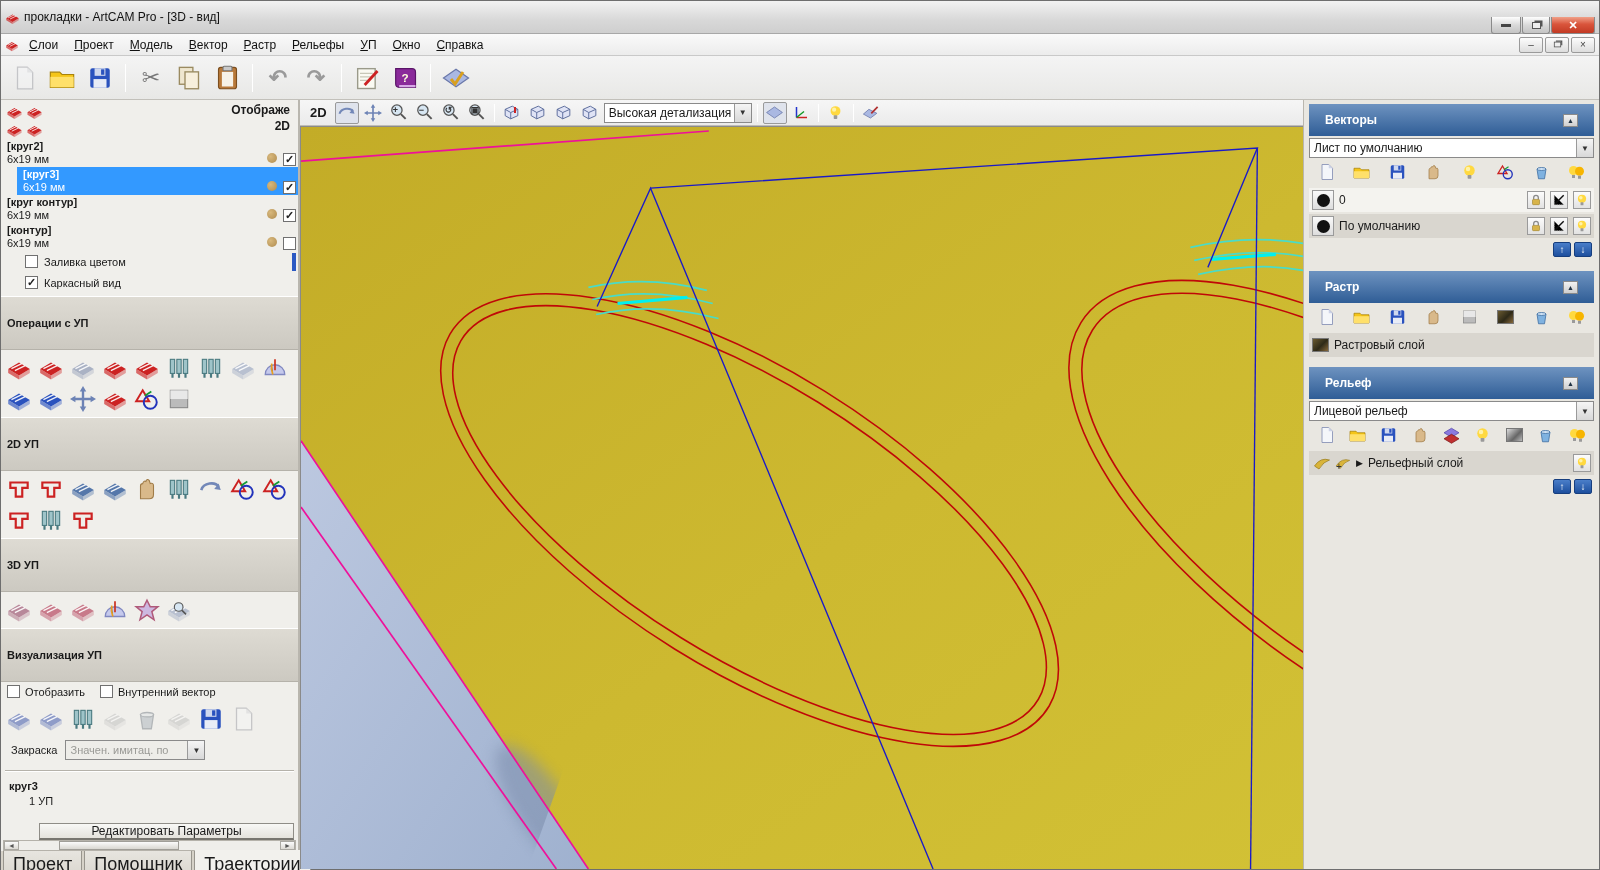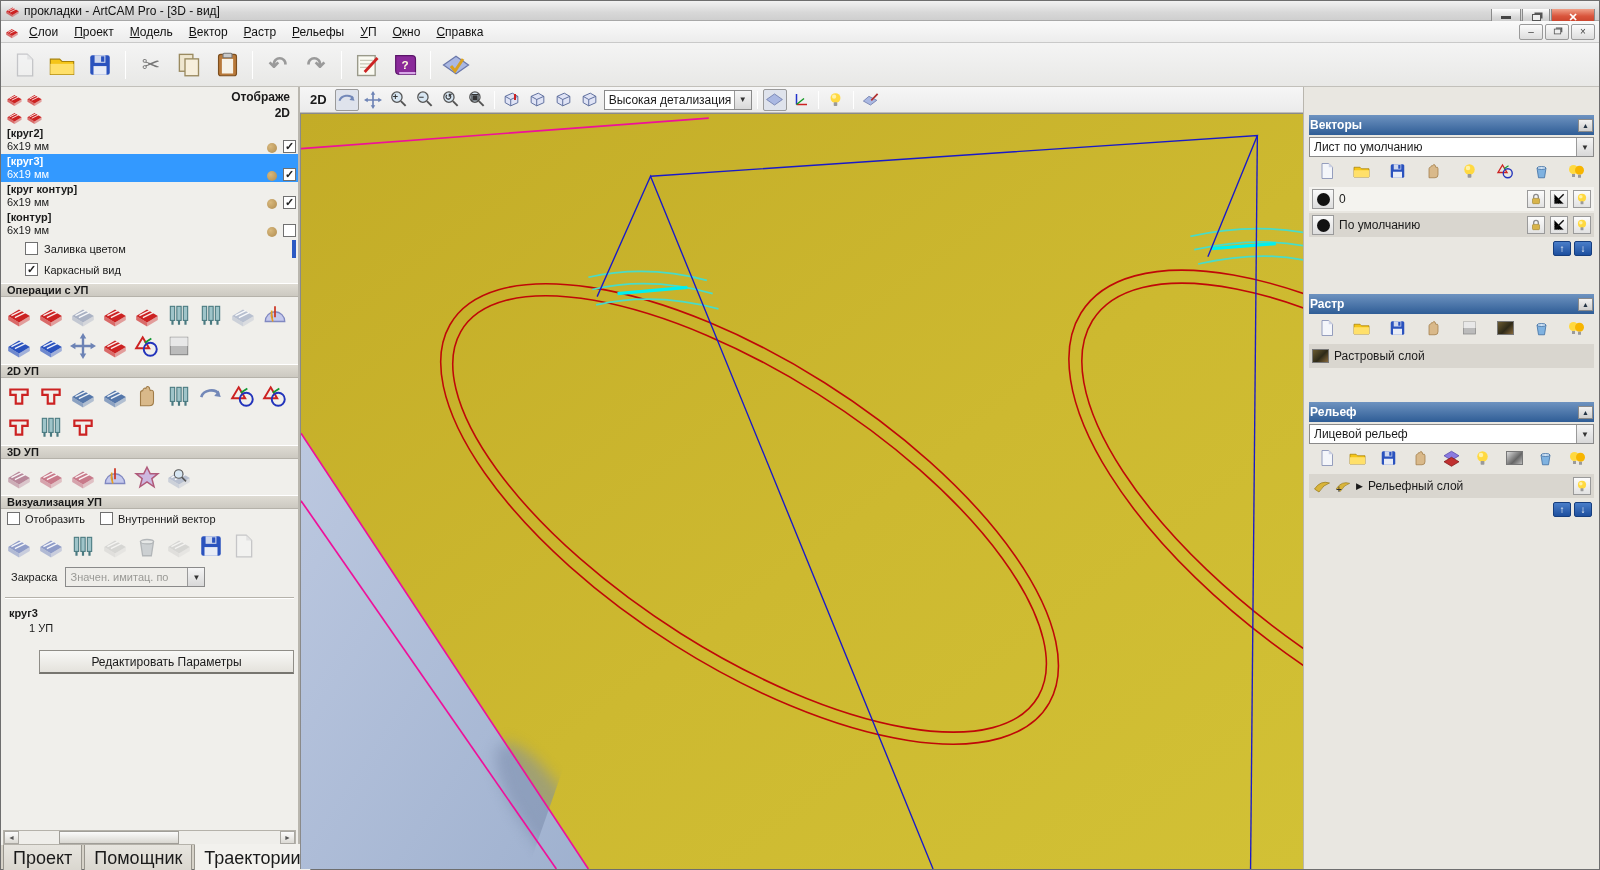--- a/index.html
+++ b/index.html
@@ -1,21 +1,21 @@
 <!DOCTYPE html>
 <html><head>
 <meta charset="utf-8">
 <style>
   * { margin:0; padding:0; box-sizing:border-box; }
   html,body { width:1600px; height:870px; overflow:hidden; }
   body { font-family:"Liberation Sans", sans-serif; font-size:12px; color:#1a1a1a; background:#d6d2c8; }
   .app { position:relative; width:1600px; height:870px; border:1px solid #6e6e6e; background:#e9e7e1; display:flex; flex-direction:column; }
 
   
-  .titlebar { height:20px; background:linear-gradient(#f2f2f2,#d8d8d8 60%,#cfcfcf); border-bottom:1px solid #a8a8a8; display:flex; align-items:center; padding:8px 4px; flex:0 0 auto; }
+  .titlebar { height:20px; background:linear-gradient(#f2f2f2,#d8d8d8 60%,#cfcfcf); border-bottom:1px solid #a8a8a8; display:flex; align-items:center; padding:16px 4px; flex:0 0 auto; }
   .titlebar .ttext { margin-left:4px; font-size:12px; color:#111; }
   .winbtns { margin-left:auto; display:flex; align-items:flex-start; height:100%; }
   .wbtn { height:17px; border:1px solid #8a8a8a; border-top:none; display:flex; align-items:center; justify-content:center; font-size:11px; color:#333; background:linear-gradient(#fdfdfd,#d9d9d9 50%,#c4c4c4); border-radius:0 0 3px 3px; margin-left:1px; }
   .wbtn.min { width:30px; } .wbtn.res { width:28px; }
   .wbtn.close { width:44px; background:linear-gradient(#f0a088,#d9553c 45%,#c23a24); color:#fff; font-weight:bold; }
   .res-gl { width:9px; height:7px; border:1px solid #555; background:#eee; box-shadow:2px -2px 0 -0.5px #555; }
   .minbar { width:10px; height:3px; background:#444; }
 
   
   .menubar { height:22px; background:linear-gradient(#fafafa,#ececec); border-bottom:1px solid #c9c9c9; display:flex; align-items:center; padding:0 4px; flex:0 0 auto; }
@@ -37,29 +37,29 @@
 
   
   .leftpanel { width:299px; flex:0 0 auto; background:#f0efeb; border-right:2px solid #b9b6ae; display:flex; flex-direction:column; font-size:11px; position:relative; }
   .lp-head { display:flex; padding:3px 4px 0 4px; }
   .logo4 { width:42px; height:36px; display:grid; grid-template-columns:20px 20px; grid-gap:0; }
   .lp-headright { margin-left:auto; text-align:right; padding-right:4px; }
   .lp-headright .h1 { font-weight:bold; font-size:12px; }
   .lp-headright .h2 { font-weight:bold; font-size:12px; margin-top:2px; }
   .vlayer { padding:1px 2px 1px 6px; line-height:13px; }
   .vlayer .nm { font-weight:bold; }
-  .vlayer .szrow { display:flex; align-items:flex-end; }
+  .vlayer .szrow { display:flex; align-items:flex-start; }
   .vlayer .sz { }
-  .vlayer.sel { background:#3399ff; color:#fff; }
+  .vlayer.sel { background:#3399ff; color:#fff;margin-left:16px; }
   .dot { width:10px; height:10px; border-radius:50%; background:radial-gradient(circle at 35% 35%, #d8b87c, #b08c50); margin-left:auto; margin-right:6px; }
   .cb { width:13px; height:13px; background:#fff; border:1px solid #707070; display:inline-flex; align-items:center; justify-content:center; font-size:11px; color:#222; flex:0 0 auto; }
   .cb.on::after { content:"✓"; font-weight:bold; margin-top:-1px; }
   .cbrow { display:flex; align-items:center; gap:6px; padding:4px 24px; position:relative; }
   .bluebar { position:absolute; right:2px; top:2px; width:4px; height:18px; background:#2b59c3; }
-  .sechdr { background:linear-gradient(#dedbd3,#ccc9c1); border-top:1px solid #fff; border-bottom:1px solid #b5b2aa; font-weight:bold; padding:0 6px; margin-top:3px; }
+  .sechdr { background:linear-gradient(#dedbd3,#ccc9c1); border-top:1px solid #fff; border-bottom:1px solid #b5b2aa; font-weight:bold; padding:20px 6px; margin-top:3px; }
   .igrid { display:flex; flex-wrap:wrap; padding:3px 2px 1px 4px; gap:2px 4px; }
   .gi { width:28px; height:29px; display:flex; align-items:center; justify-content:center; }
   .gi svg { width:26px; height:26px; }
   .vizrow { display:flex; align-items:center; gap:5px; padding:3px 6px; }
   .zakras { display:flex; align-items:center; gap:8px; padding:6px 6px 4px 10px; }
   .combo { background:#fff; border:1px solid #8a8a8a; height:20px; display:flex; align-items:center; padding-left:4px; position:relative; }
   .combo .cval { flex:1; white-space:nowrap; overflow:hidden; }
   .combo .cbtn { width:17px; height:100%; background:linear-gradient(#f5f5f5,#d8d8d8); border-left:1px solid #9a9a9a; display:flex; align-items:center; justify-content:center; font-size:8px; color:#333; flex:0 0 auto; }
   .combo.disabled { background:#eeede9; color:#9a9a96; }
   .sepline { border-top:1px solid #b5b2aa; border-bottom:1px solid #fff; margin:6px 4px; }
@@ -83,21 +83,21 @@
   .cico.pressed { border:1px solid #9a9a9a; background:#dfe3ec; border-radius:2px; }
   .csep { width:1px; height:18px; background:#bbb; border-right:1px solid #fff; margin:0 3px; }
   .magmark { position:absolute; font-size:9px; font-weight:bold; color:#333; left:6px; top:3px; }
   .detailcombo { width:148px; height:20px; }
   .canvwrap { flex:1 1 auto; position:relative; border-top:1px solid #8a8a8a; border-left:1px solid #8a8a8a; background:#c9b42c; min-height:0; }
   .canvwrap svg { display:block; width:100%; height:100%; }
 
   
   .rightpanel { width:296px; flex:0 0 auto; background:#e9e7e1; border-left:1px solid #b9b6ae; display:flex; flex-direction:column; font-size:12px; }
   .rsection { margin:4px 5px 0 5px; }
-  .rhdr { height:20px; background:linear-gradient(#6e93c0,#2f5d96); color:#fff; font-weight:bold; display:flex; align-items:center; padding:0 1px;margin-top:24px; }
+  .rhdr { height:32px; background:linear-gradient(#6e93c0,#2f5d96); color:#fff; font-weight:bold; display:flex; align-items:center; padding:0 16px; }
   .rhdr .collapse { margin-left:auto; width:15px; height:13px; background:linear-gradient(#f2f2f2,#cfcfcf); border:1px solid #8a8a8a; color:#234; font-size:7px; display:flex; align-items:center; justify-content:center; }
   .ricons { display:flex; align-items:center; justify-content:space-between; padding:4px 6px; }
   .ric { width:22px; height:20px; display:flex; align-items:center; justify-content:center; }
   .ric svg { width:19px; height:18px; }
   .layerrow { display:flex; align-items:center; height:24px; padding:0 3px; gap:5px; margin-top:2px; background:#f4f3ef; }
   .layerrow.gray { background:#d9d6cf; }
   .swatchbtn { width:22px; height:20px; background:linear-gradient(#fafafa,#ddd); border:1px solid #9a9a9a; display:flex; align-items:center; justify-content:center; }
   .swatch { width:13px; height:13px; border-radius:50%; background:#111; }
   .lname { flex:1; }
   .minibtn { width:18px; height:18px; border:1px solid #9a9a9a; background:linear-gradient(#fcfcfc,#e2e2e2); display:flex; align-items:center; justify-content:center; flex:0 0 auto; }

